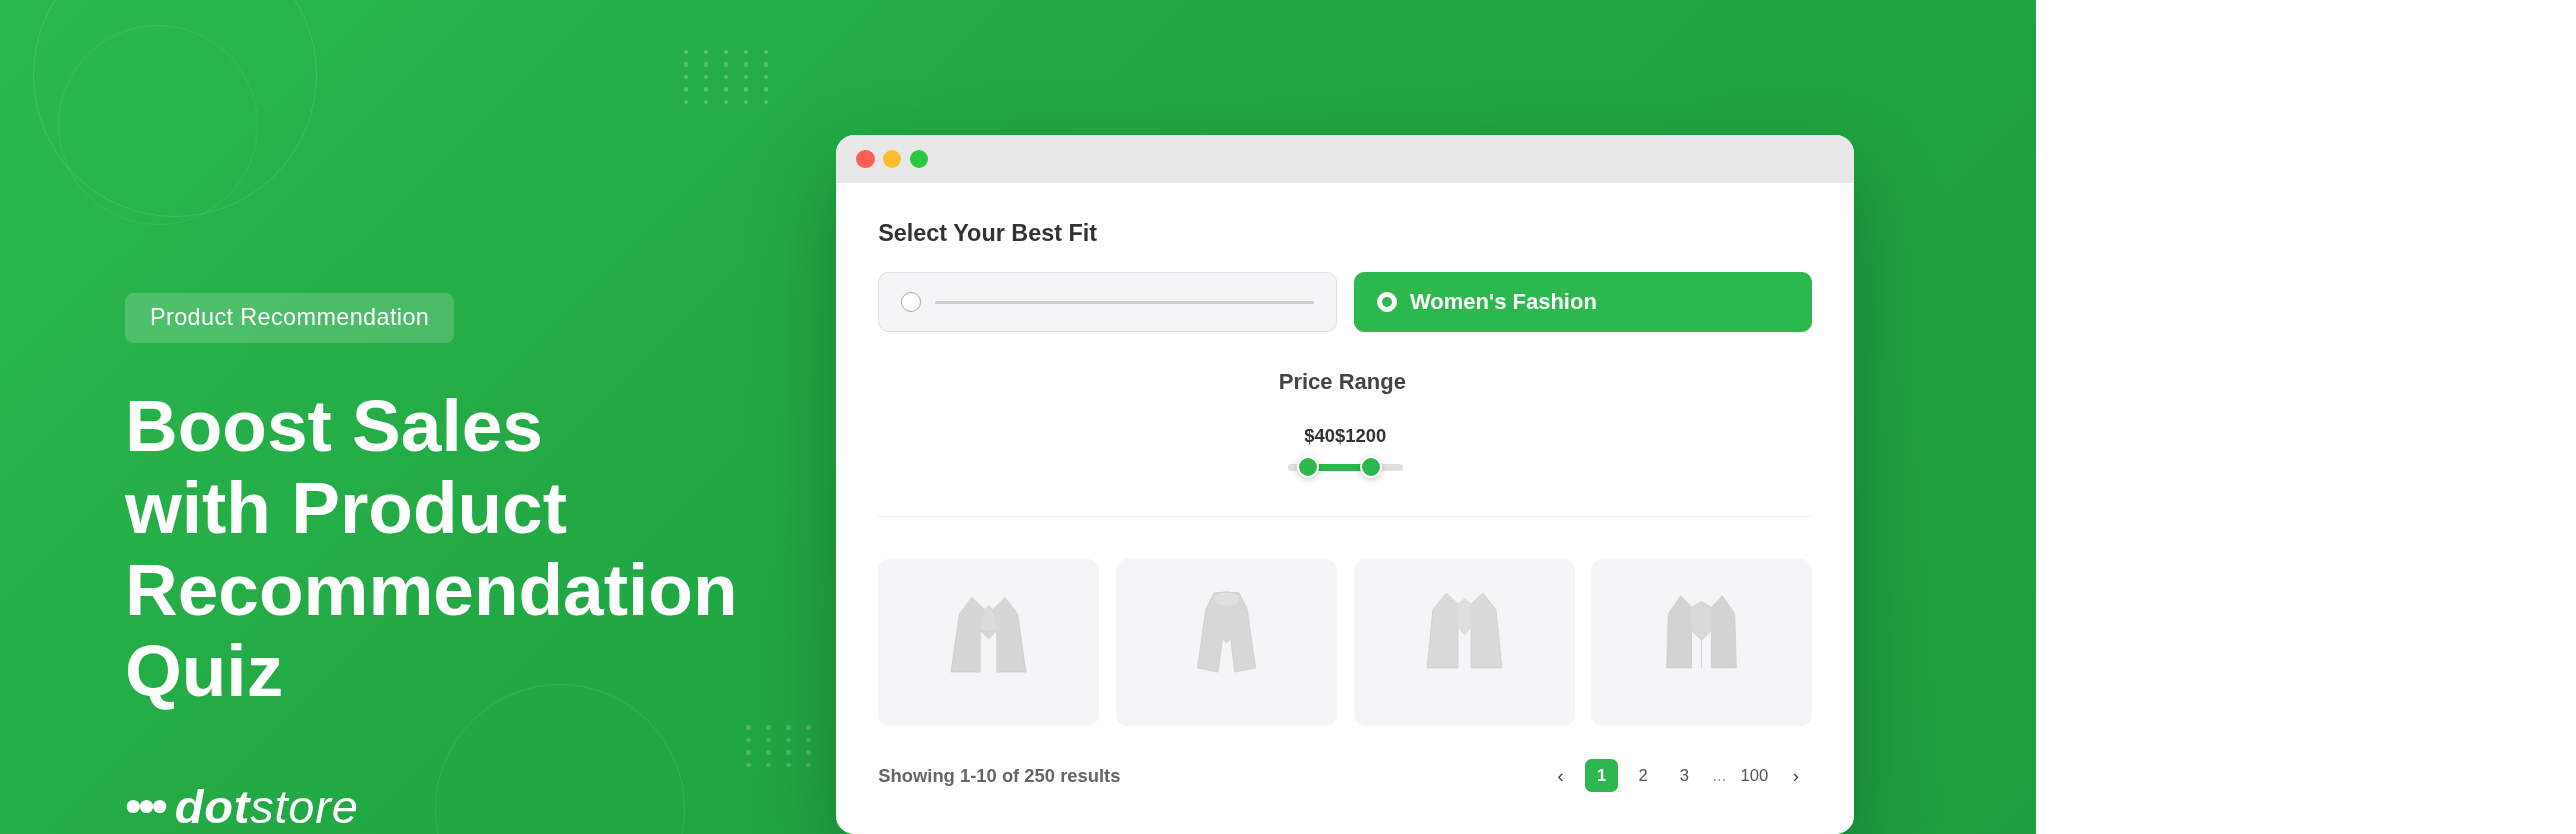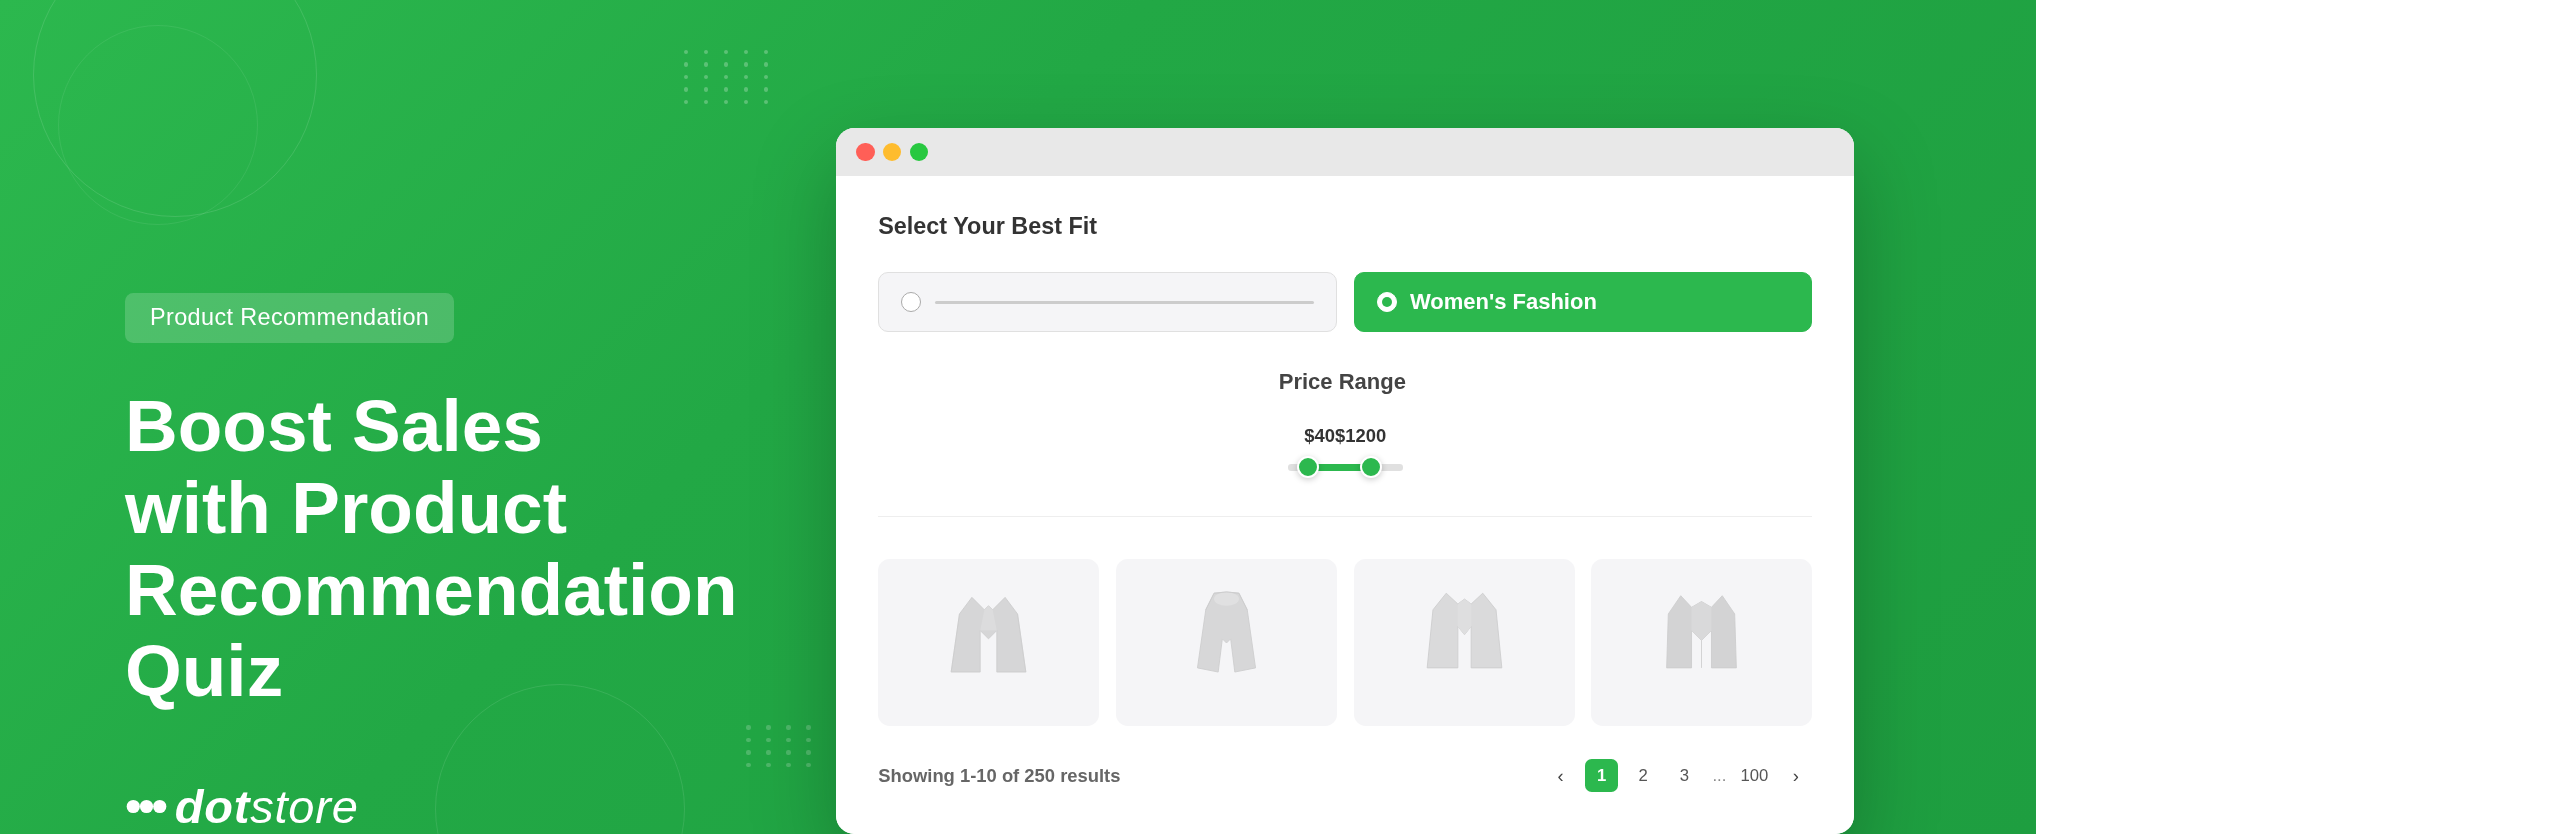--- a/index.html
+++ b/index.html
@@ -185,21 +185,20 @@
 
     .radio-option {
       flex: 1;
       height: 60px;
       border-radius: 10px;
       display: flex;
       align-items: center;
       padding: 16px 22px;
       gap: 13.3px;
       cursor: pointer;
-      margin-top: 7px;
     }
 
     .radio-option.unselected {
       background: #f5f5f7;
       border: 1.7px solid #e0e0e0;
     }
 
     .radio-option.selected {
       background: #2cb84e;
       border: 1.7px solid #2cb84e;

